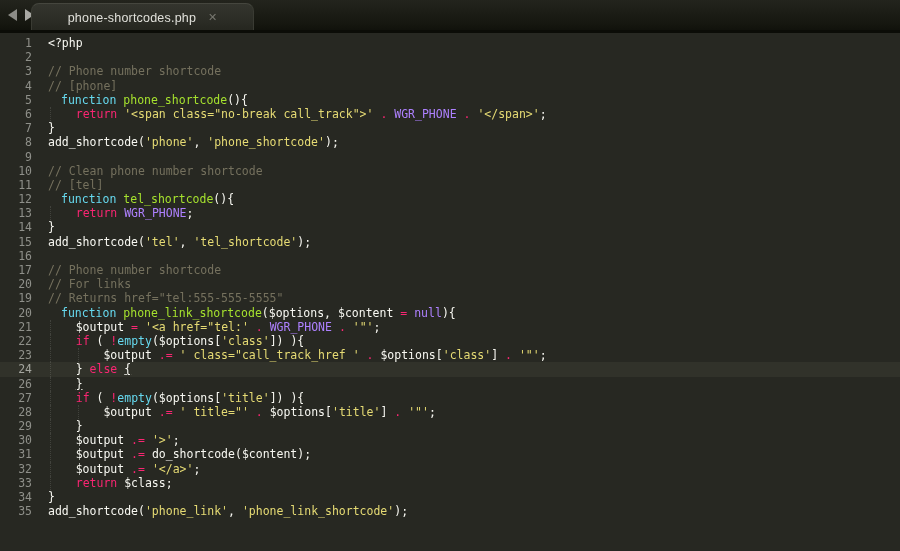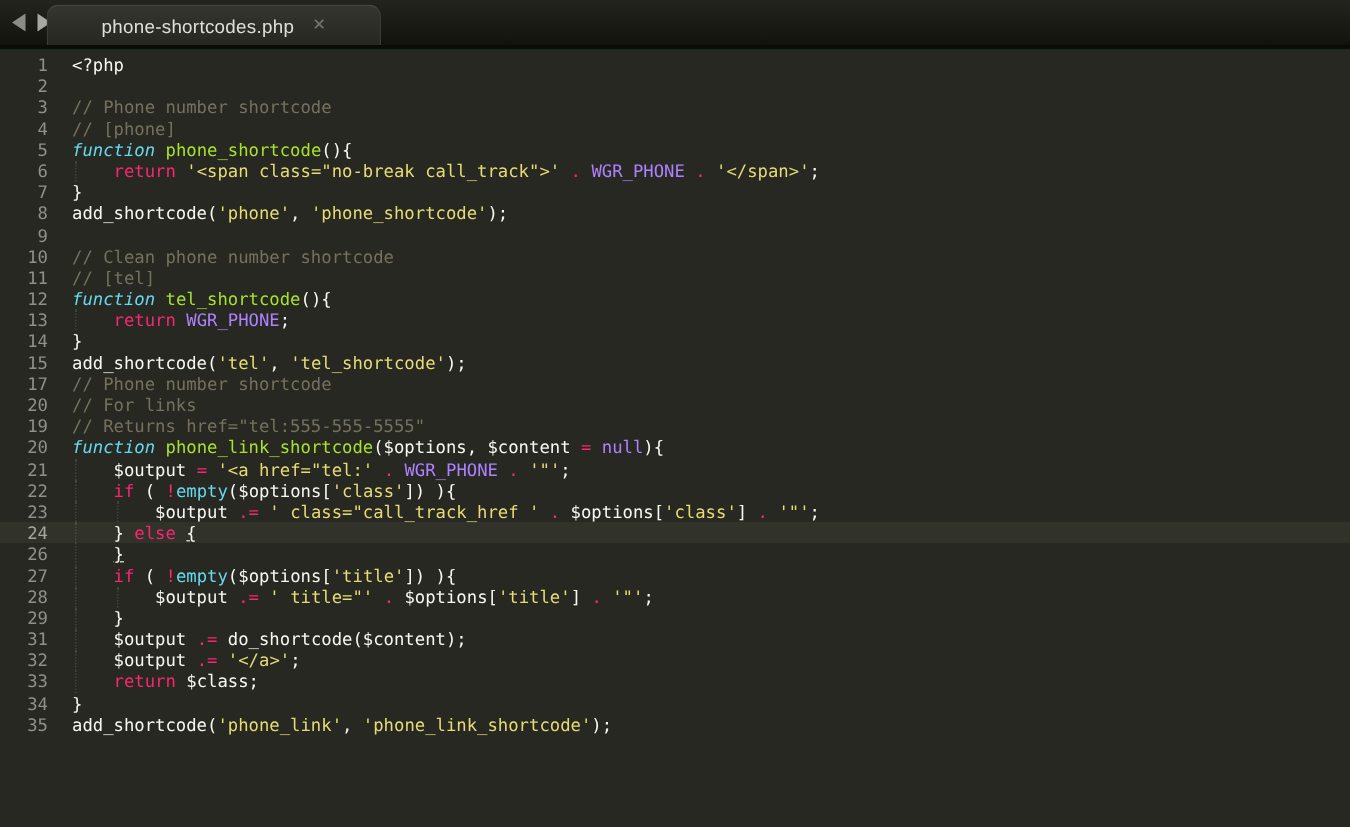--- a/index.html
+++ b/index.html
@@ -28,21 +28,21 @@
   .line.active .gutter{color:#a5a69f;}
   .code{margin-left:16px;white-space:pre;position:relative;z-index:1;}
   .ig{position:absolute;top:0;bottom:0;width:0;border-left:1px dotted rgba(248,248,242,0.13);z-index:0;}
 
   
   .t-w{color:#f8f8f2;}                    
   .t-c{color:#75715e;}                    
   .t-s{color:#e6db74;}                    
   .t-k{color:#f92672;}                    
   .t-f{color:#a6e22e;}                    
-  .t-t{color:#66d9ef;font-style:italic;}  
+  .t-t{color:#66d9ef;margin-left:13px;}  
   .t-b{color:#66d9ef;}                    
   .t-v{color:#ae81ff;}                    
   .t-u{color:#f8f8f2;text-decoration:underline;text-decoration-color:#c8c8c2;} 
 </style>
 </head>
 <body>
 
 <div class="window">
   <div class="tabbar">
     <div class="nav-arrows">
@@ -111,20 +111,24 @@
       </div>
       <div class="line">
         <span class="gutter">14</span>
         <span class="code"><span class="t-w">}</span></span>
       </div>
       <div class="line">
         <span class="gutter">15</span>
         <span class="code"><span class="t-w">add_shortcode(</span><span class="t-s">'tel'</span><span class="t-w">, </span><span class="t-s">'tel_shortcode'</span><span class="t-w">);</span></span>
       </div>
       <div class="line">
+        <span class="gutter">16</span>
+        <span class="code"></span>
+      </div>
+      <div class="line">
         <span class="gutter">17</span>
         <span class="code"><span class="t-c">// Phone number shortcode</span></span>
       </div>
       <div class="line">
         <span class="gutter">20</span>
         <span class="code"><span class="t-c">// For links</span></span>
       </div>
       <div class="line">
         <span class="gutter">19</span>
         <span class="code"><span class="t-c">// Returns href="tel:555-555-5555"</span></span>
@@ -169,20 +173,25 @@
         <span class="ig" style="left: 50px;"></span>
         <span class="ig" style="left: 77.7px;"></span>
         <span class="code"><span class="t-w">        $output </span><span class="t-k">.=</span><span class="t-w"> </span><span class="t-s">' title="'</span><span class="t-w"> </span><span class="t-k">.</span><span class="t-w"> $options[</span><span class="t-s">'title'</span><span class="t-w">] </span><span class="t-k">.</span><span class="t-w"> </span><span class="t-s">'"'</span><span class="t-w">;</span></span>
       </div>
       <div class="line">
         <span class="gutter">29</span>
         <span class="ig" style="left: 50px;"></span>
         <span class="code"><span class="t-w">    }</span></span>
       </div>
       <div class="line">
+        <span class="gutter">30</span>
+        <span class="ig" style="left: 50px;"></span>
+        <span class="code"><span class="t-w">    $output </span><span class="t-k">.=</span><span class="t-w"> </span><span class="t-s">'&gt;'</span><span class="t-w">;</span></span>
+      </div>
+      <div class="line">
         <span class="gutter">31</span>
         <span class="ig" style="left: 50px;"></span>
         <span class="code"><span class="t-w">    $output </span><span class="t-k">.=</span><span class="t-w"> do_shortcode($content);</span></span>
       </div>
       <div class="line">
         <span class="gutter">32</span>
         <span class="ig" style="left: 50px;"></span>
         <span class="code"><span class="t-w">    $output </span><span class="t-k">.=</span><span class="t-w"> </span><span class="t-s">'&lt;/a&gt;'</span><span class="t-w">;</span></span>
       </div>
       <div class="line">

